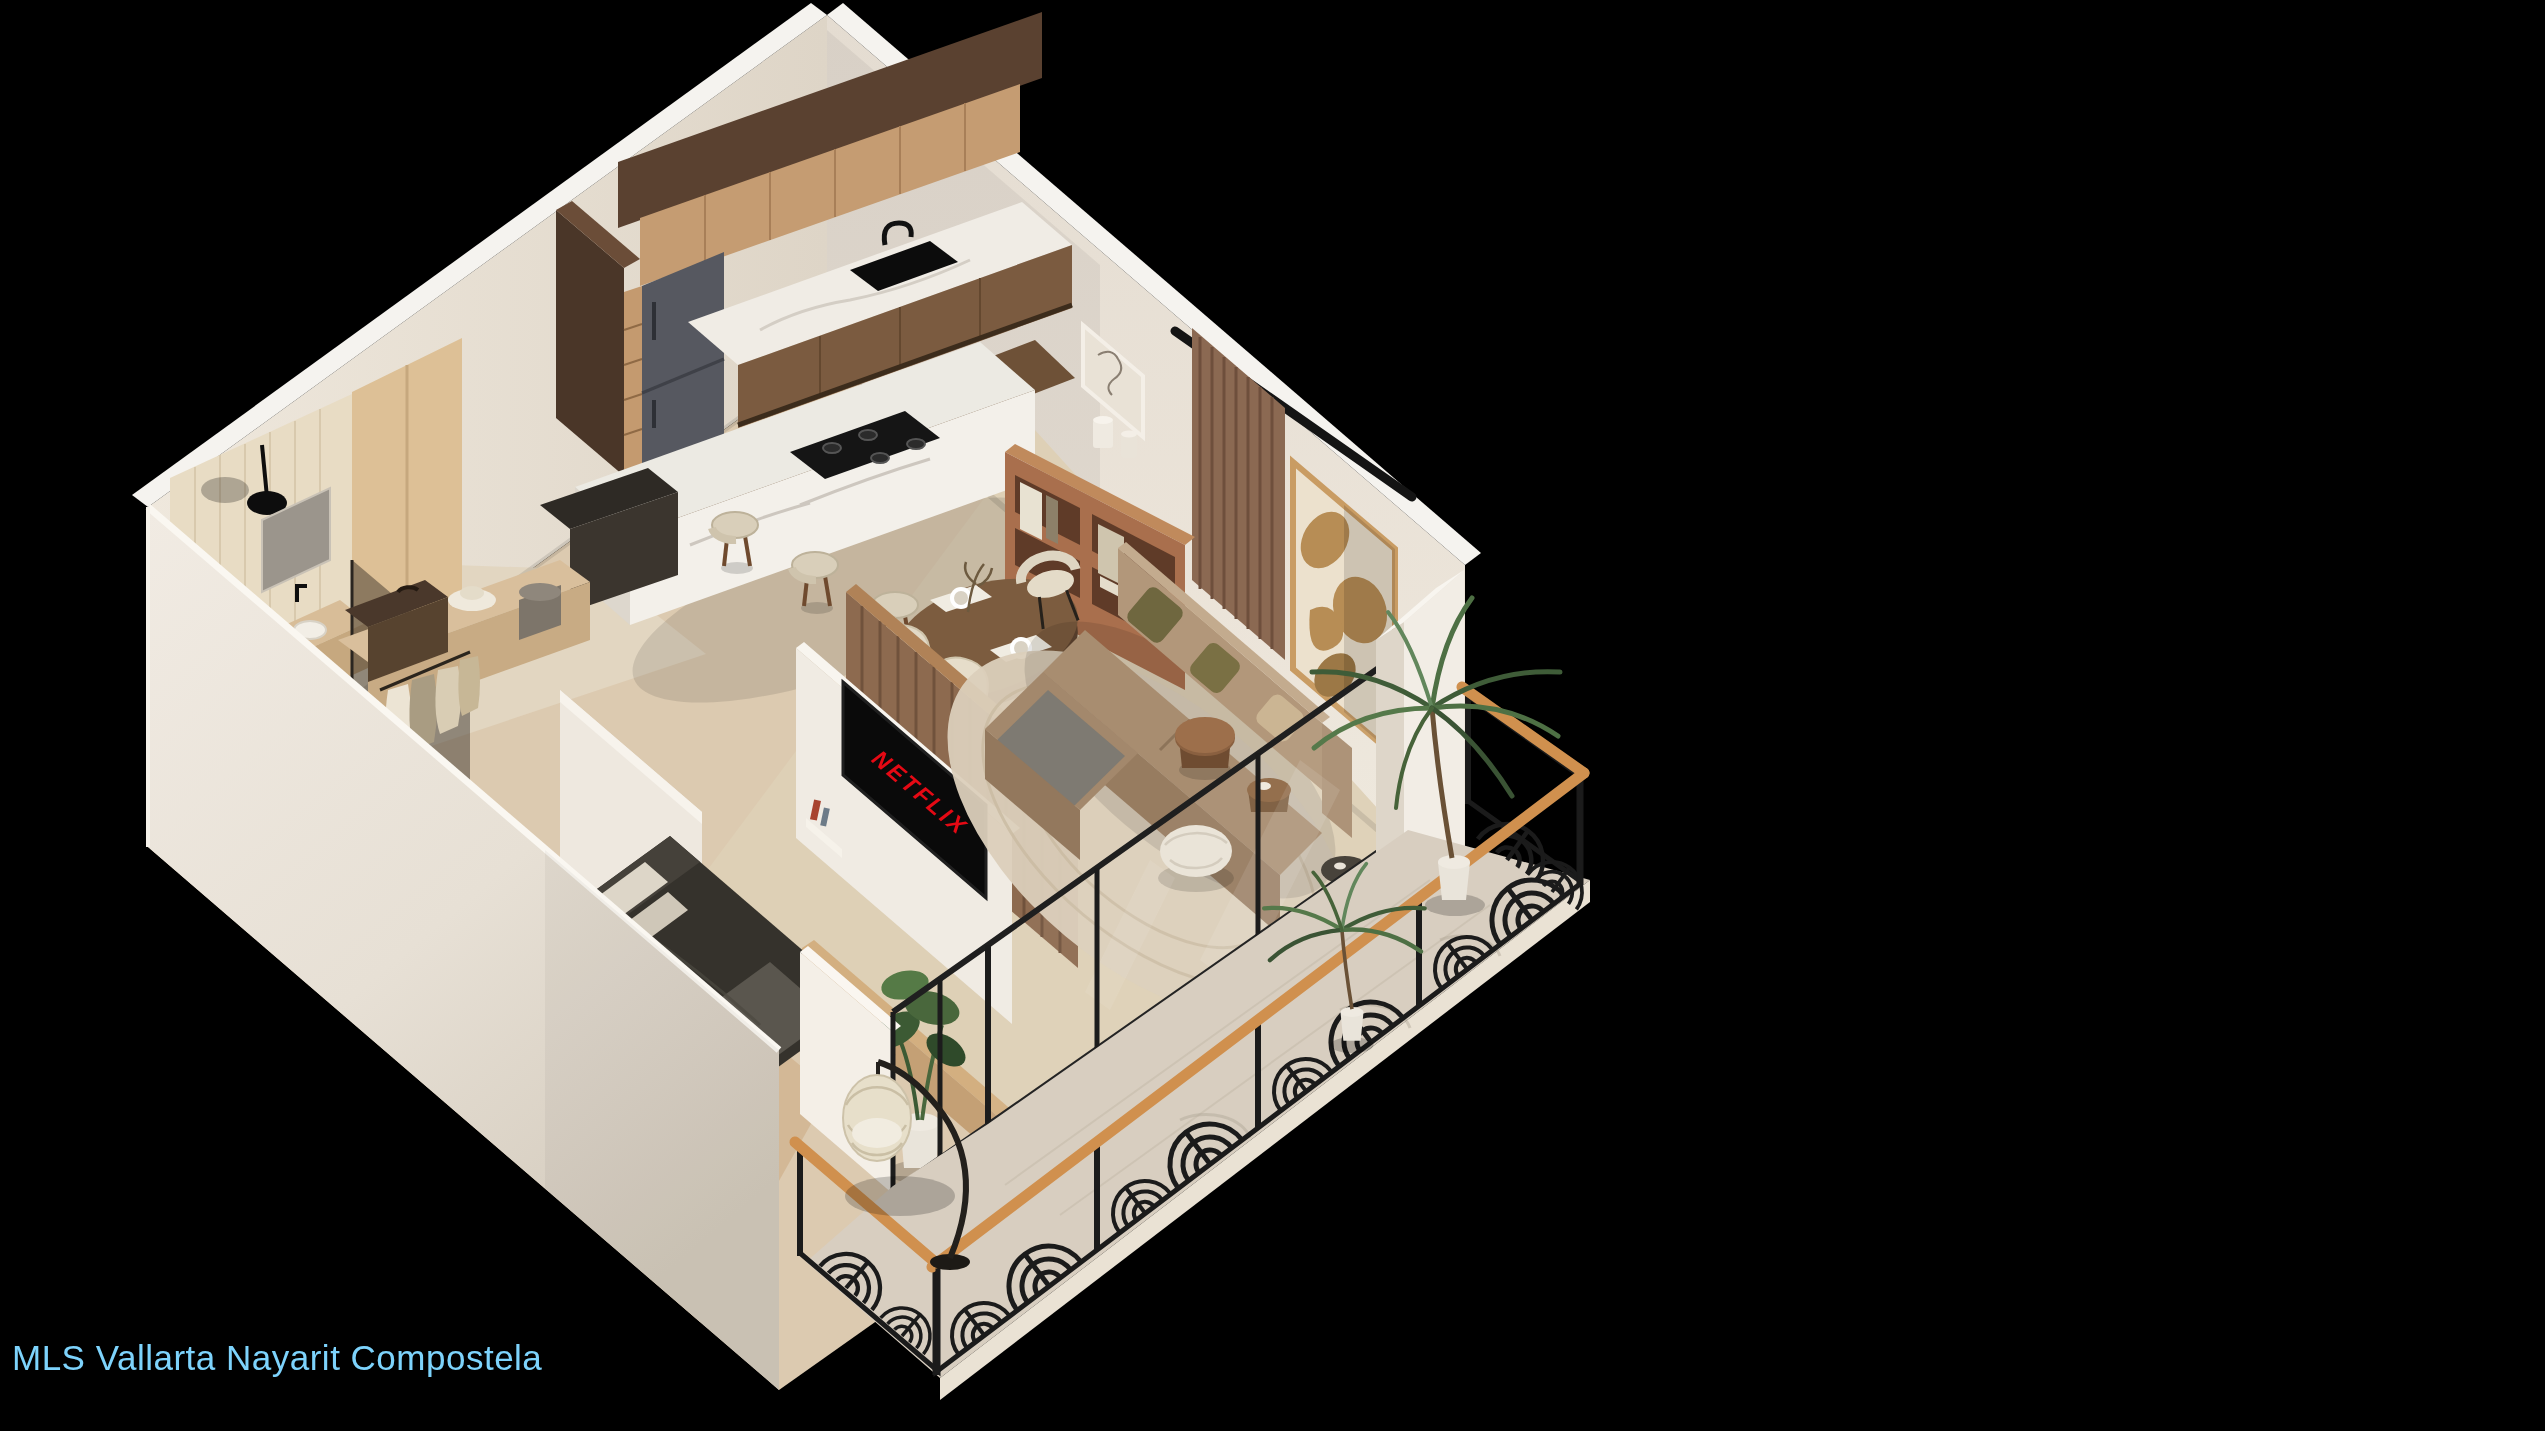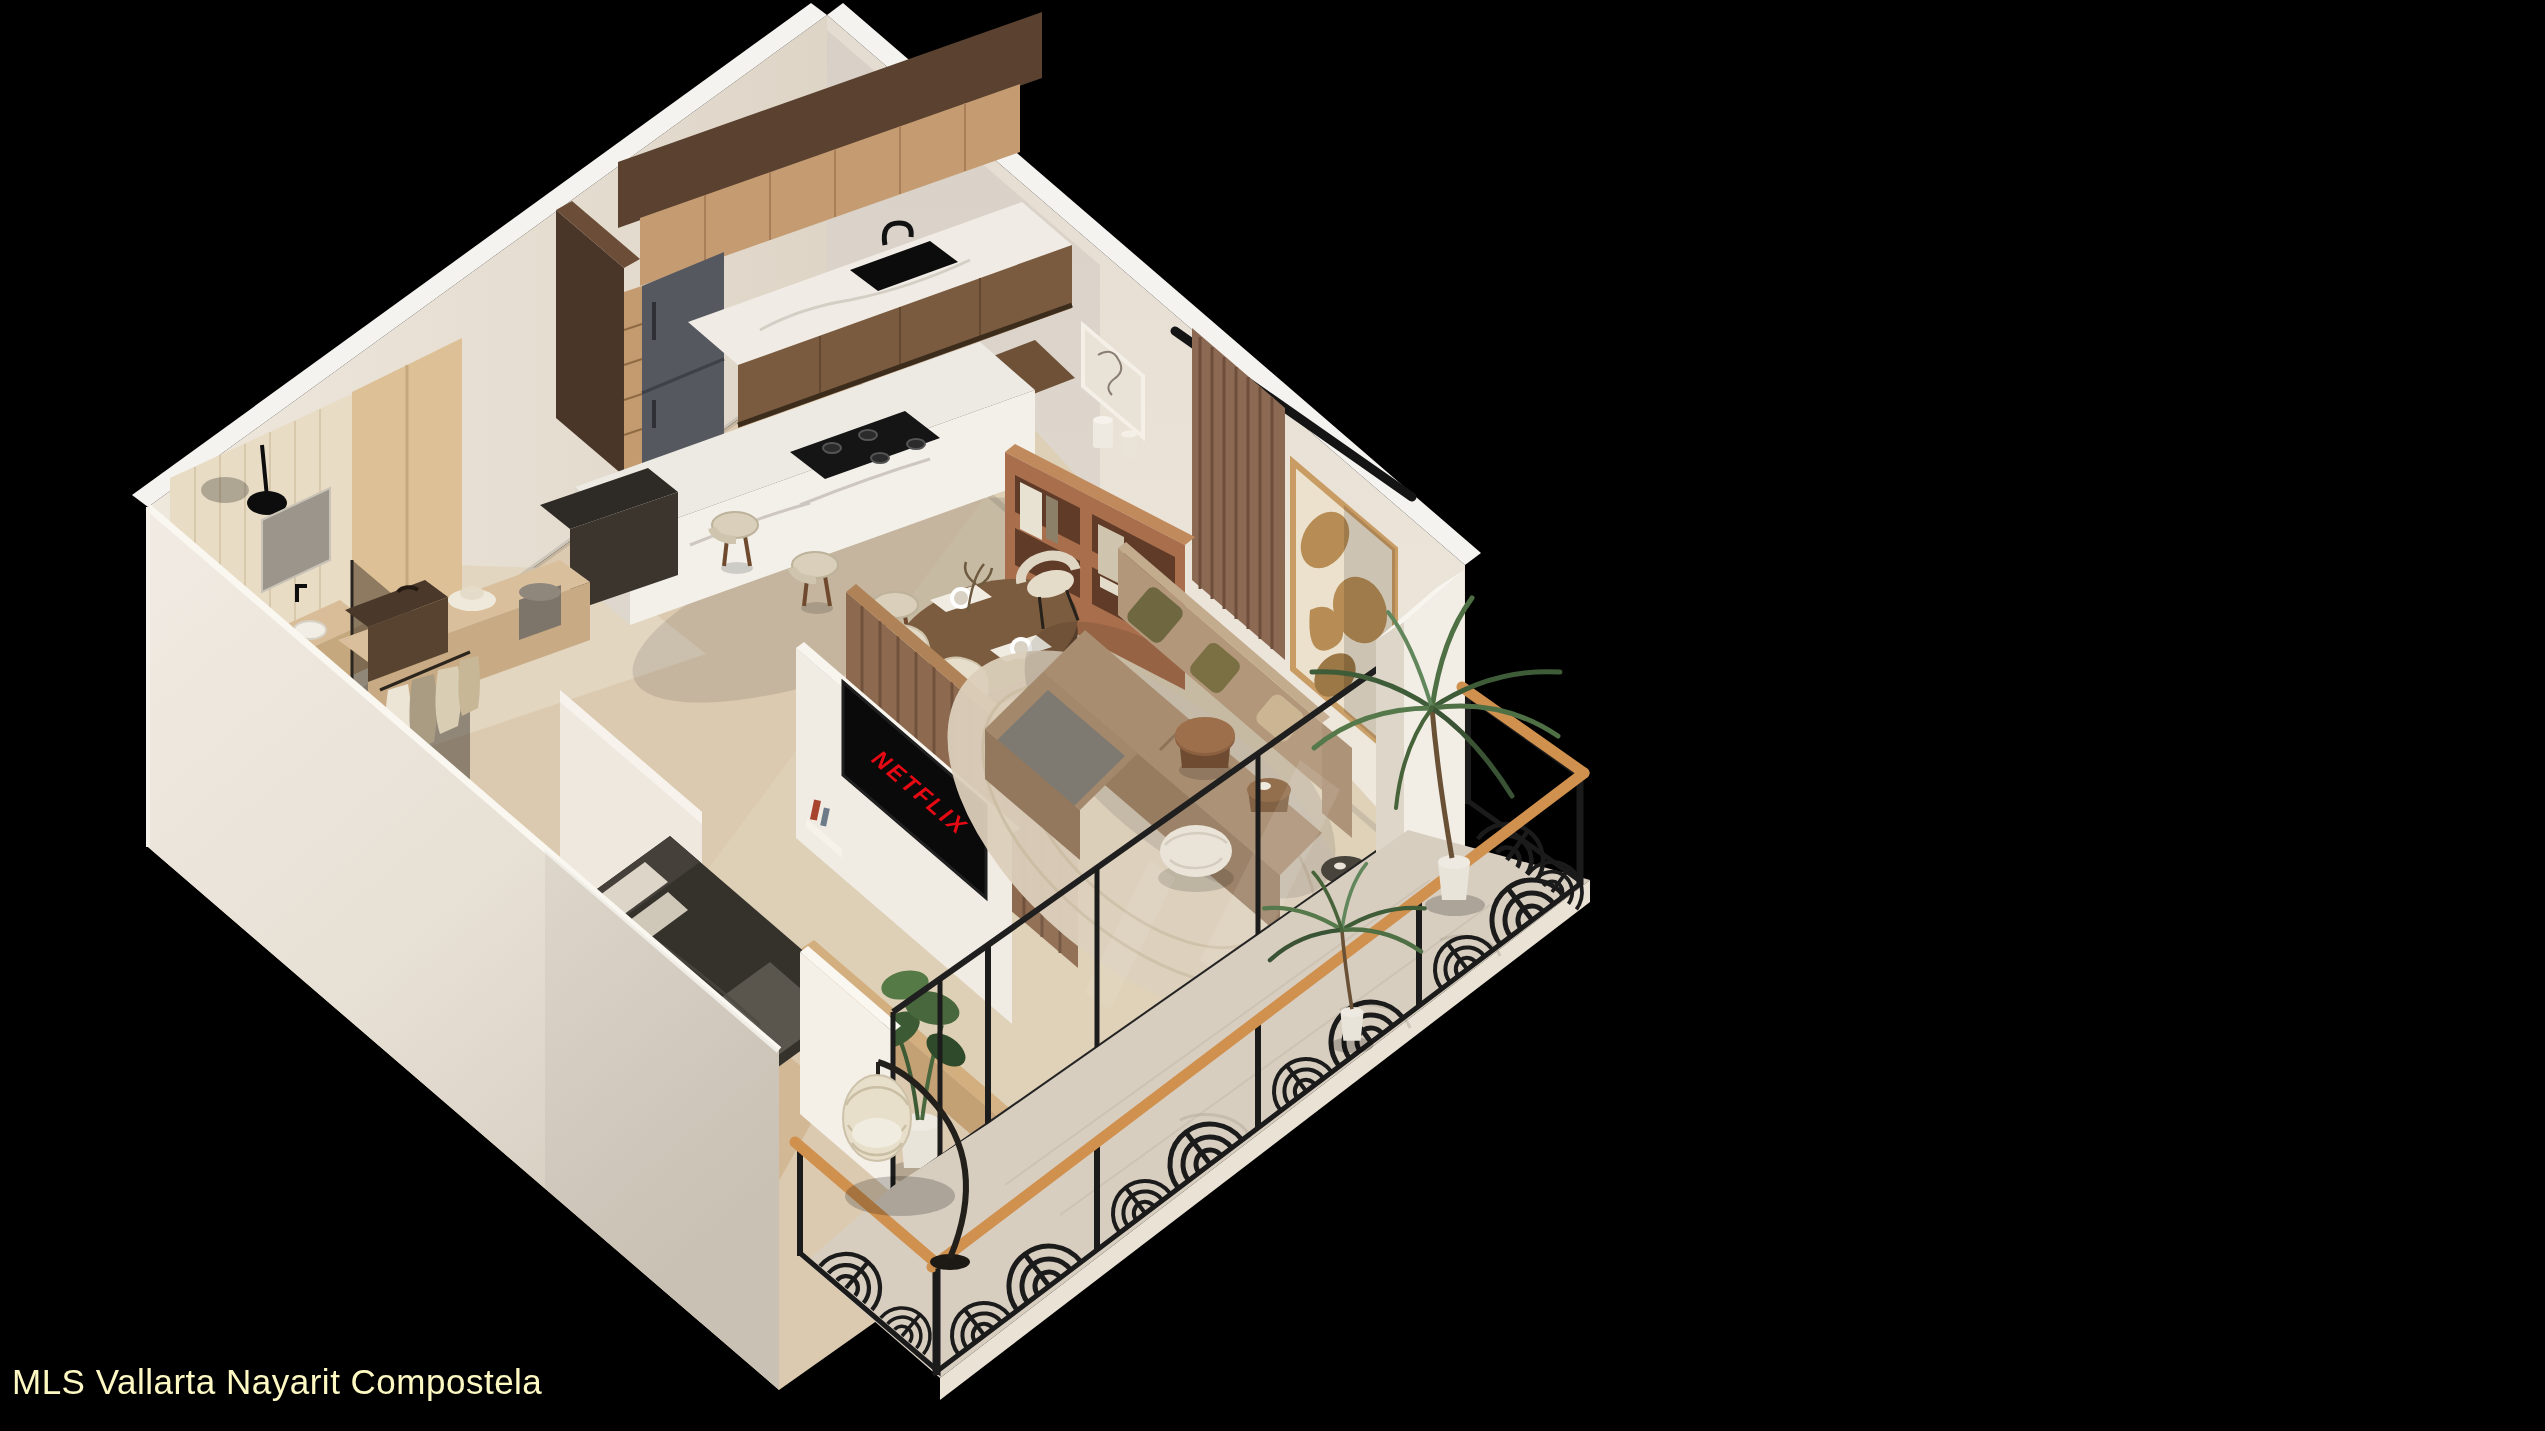--- a/index.html
+++ b/index.html
@@ -1,20 +1,20 @@
 <!DOCTYPE html>
 <html><head>
 <meta charset="utf-8">
 <style>
   html,body{margin:0;padding:0;background:#000;}
   .stage{position:relative;width:2545px;height:1431px;background:#000;overflow:hidden;
          font-family:"Liberation Sans", sans-serif;}
   .stage svg{position:absolute;left:0;top:0;}
   .caption{position:absolute;left:12px;top:1338px;font-size:35px;letter-spacing:.5px;
-           color:#fef9c3;font-family:"Liberation Sans", sans-serif;margin-top:24px;}
+           color:#7dd3fc;font-family:"Liberation Sans", sans-serif;}
   .netflix-text{font-family:"Liberation Sans", sans-serif;font-weight:bold;
                 font-size:23px;letter-spacing:3px;fill:#e50914;}
 </style>
 </head>
 <body>
 
 <div class="stage">
 <svg width="2545" height="1431" viewBox="0 0 2545 1431">
   <defs>
     <linearGradient id="swWall" x1="0" y1="0" x2="0.6" y2="1">

